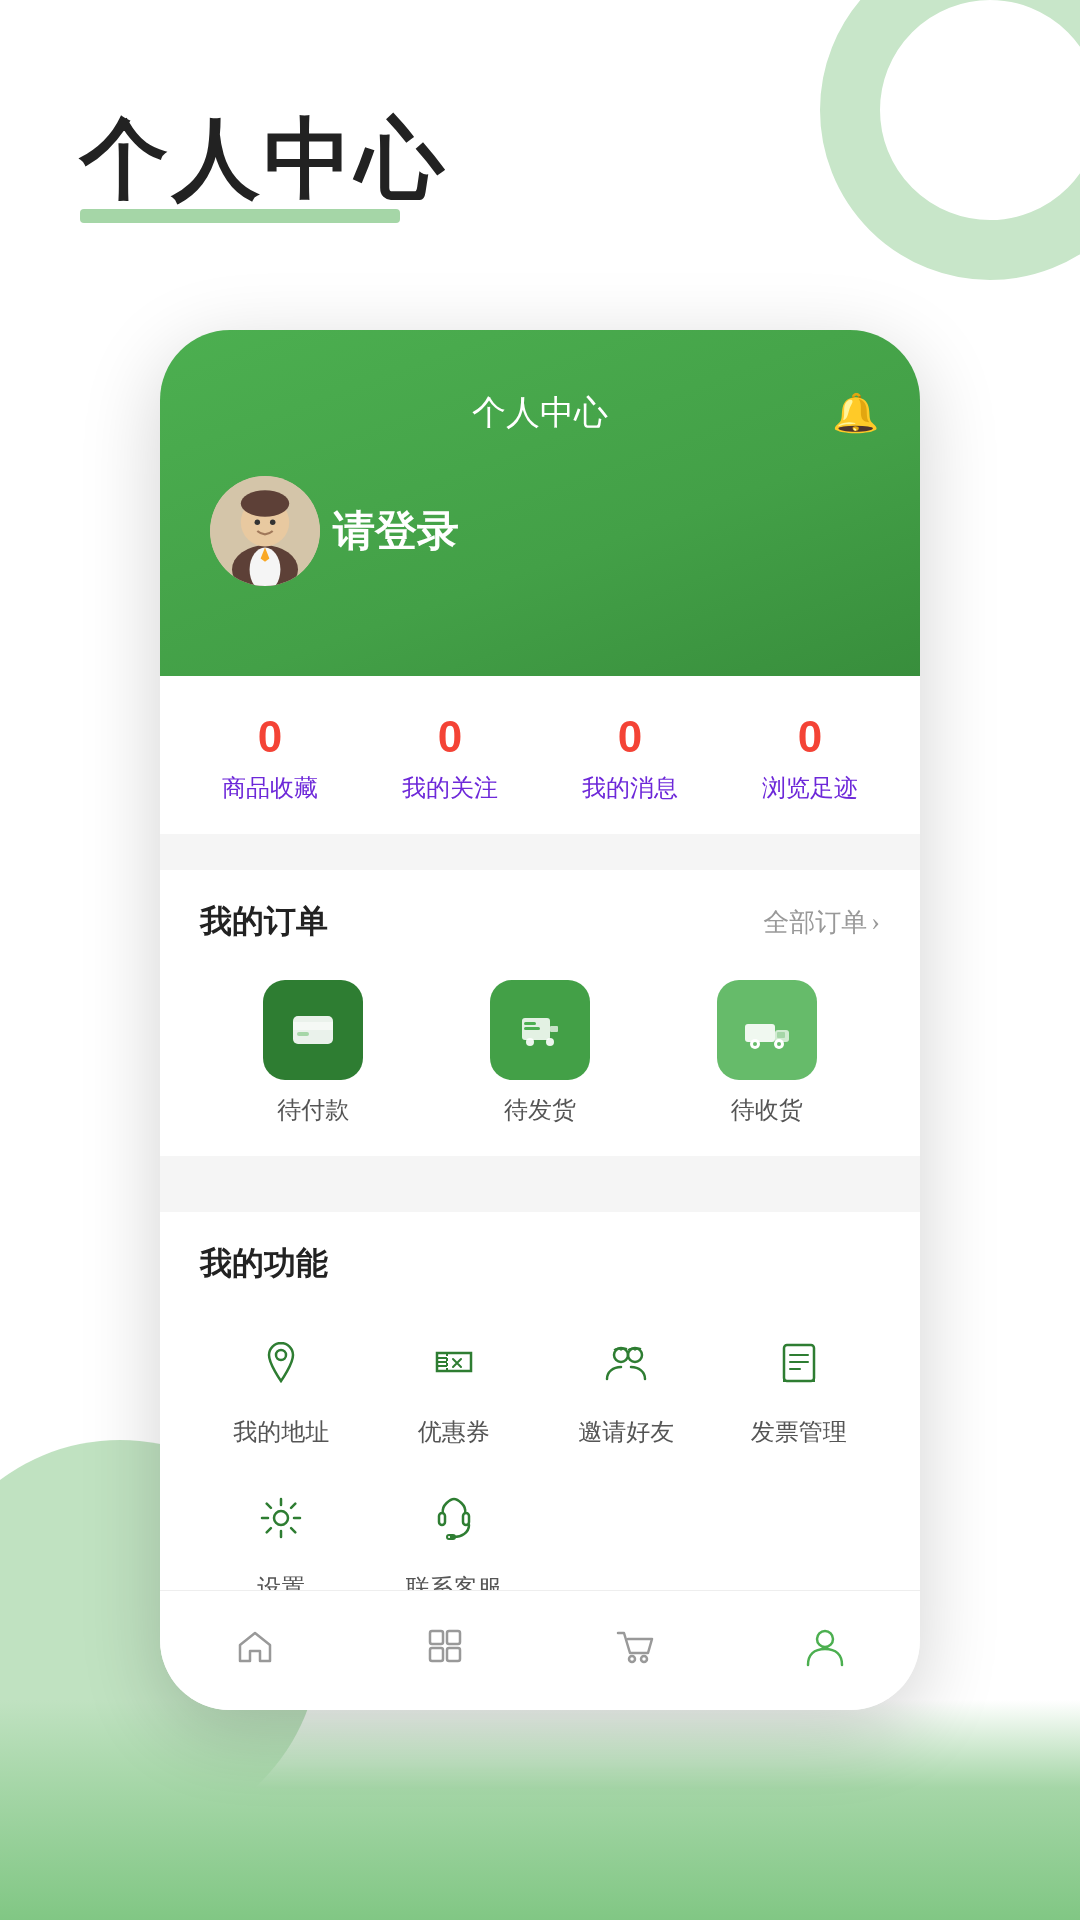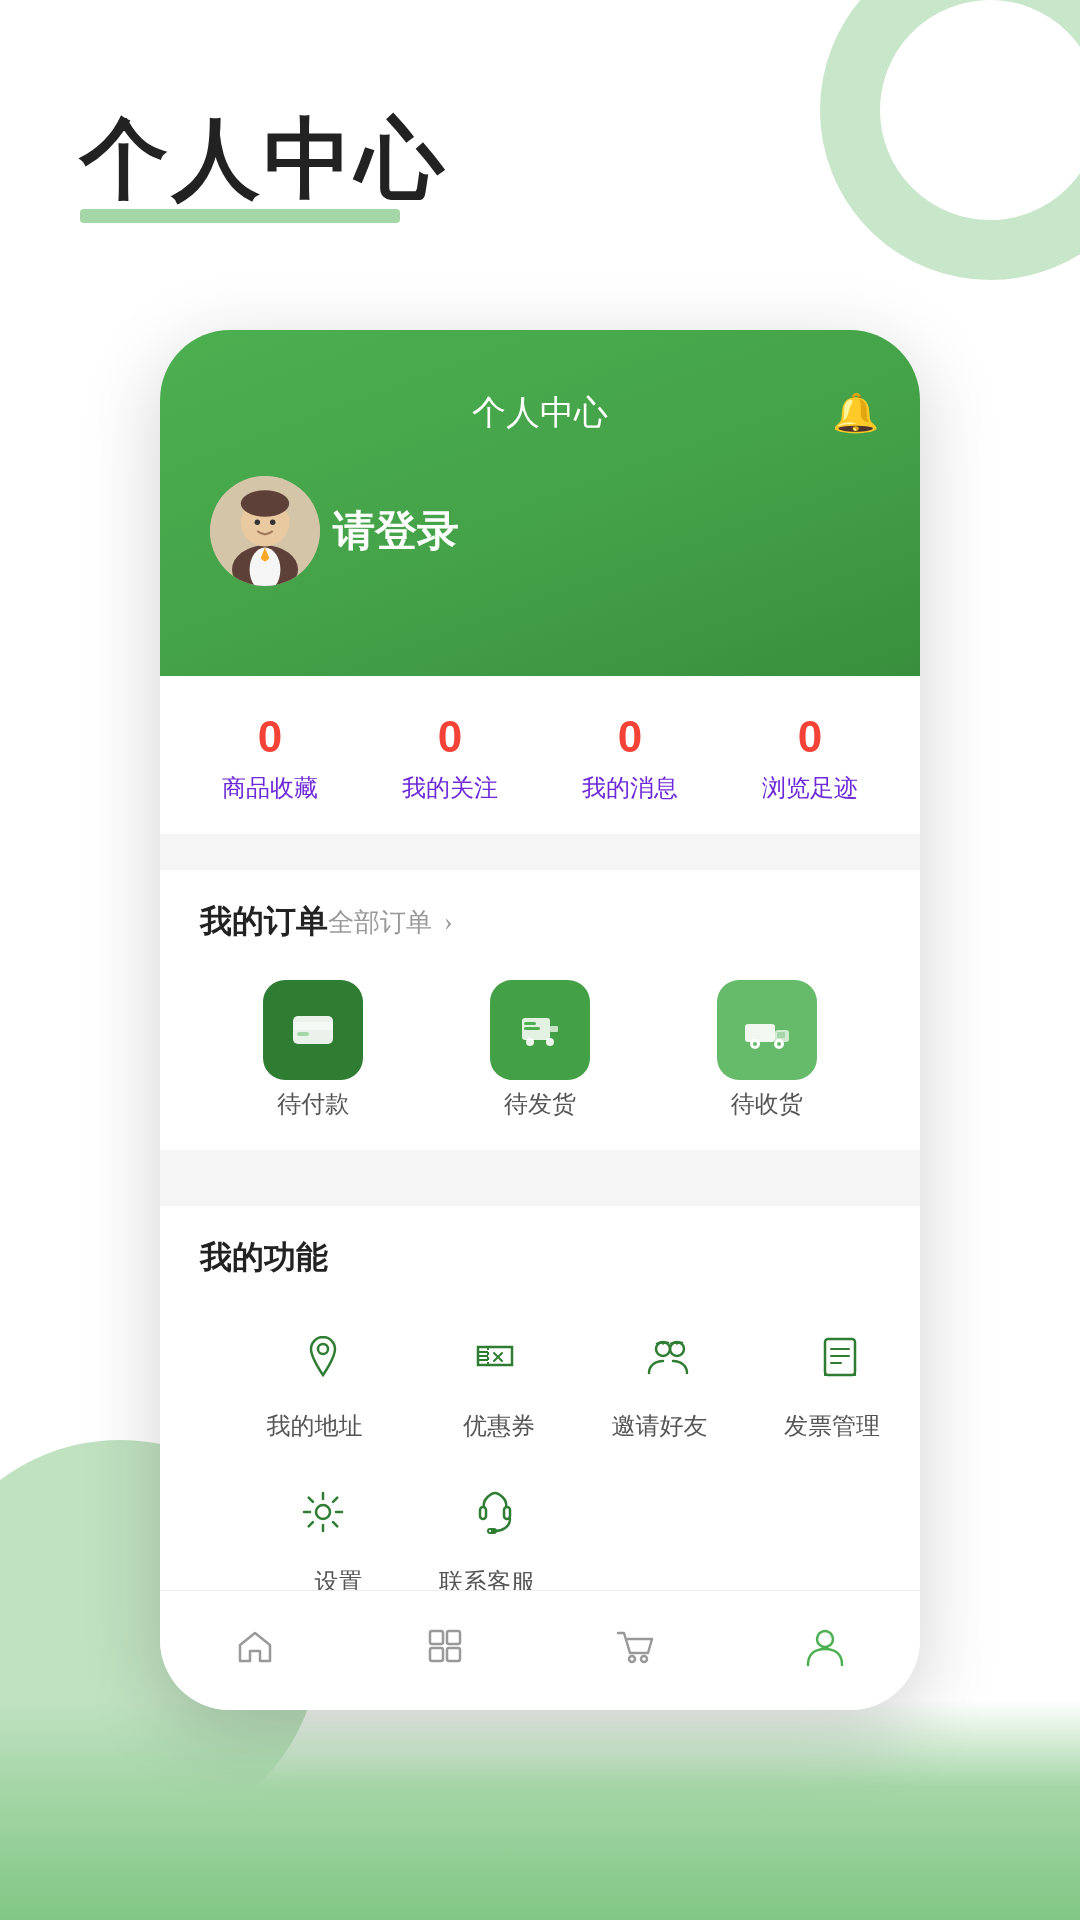--- a/index.html
+++ b/index.html
@@ -181,47 +181,47 @@
     
     .section-card {
       background: white;
       margin: 20px 0;
       padding: 30px 40px;
     }
 
     .section-header {
       display: flex;
       align-items: center;
-      justify-content: flex-start;
+      justify-content: space-between;
       margin-bottom: 36px;
       font-family: Liberation Serif, serif;
     }
     .section-title {
       font-size: 32px;
       font-weight: 700;
       color: #222;
     }
     .section-more {
       display: flex;
       align-items: center;
       font-size: 26px;
       color: #999;
-      gap: 12px;
+      gap: 4px;
     }
 
     
     .order-icons {
       display: flex;
       justify-content: space-around;
     }
     .order-item {
       display: flex;
       flex-direction: column;
       align-items: center;
-      gap: 8px;
+      gap: 14px;
     }
     .order-icon-wrap {
       width: 100px;
       height: 100px;
       border-radius: 22px;
       background: #2e7d32;
       display: flex;
       align-items: center;
       justify-content: center;
     }
@@ -235,21 +235,21 @@
 
     
     .function-grid {
       display: grid;
       grid-template-columns: repeat(4, 1fr);
       gap: 30px 10px;
     }
     .function-item {
       display: flex;
       flex-direction: column;
-      align-items: flex-end;
+      align-items: center;
       gap: 14px;
     }
     .function-icon {
       width: 80px;
       height: 80px;
       display: flex;
       align-items: center;
       justify-content: center;
       font-size: 44px;
       color: #2e7d32;

